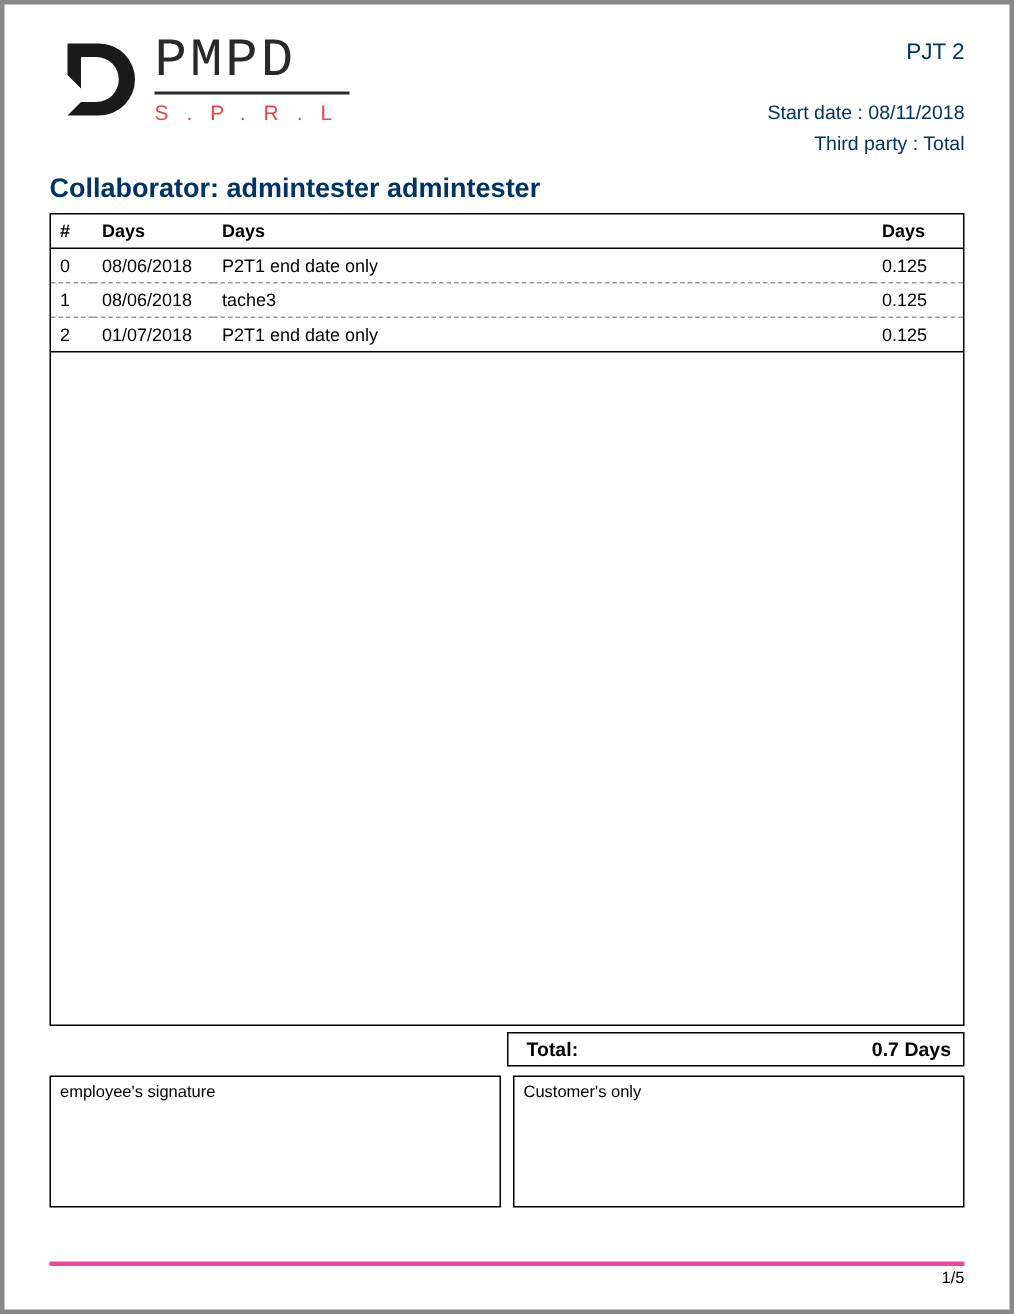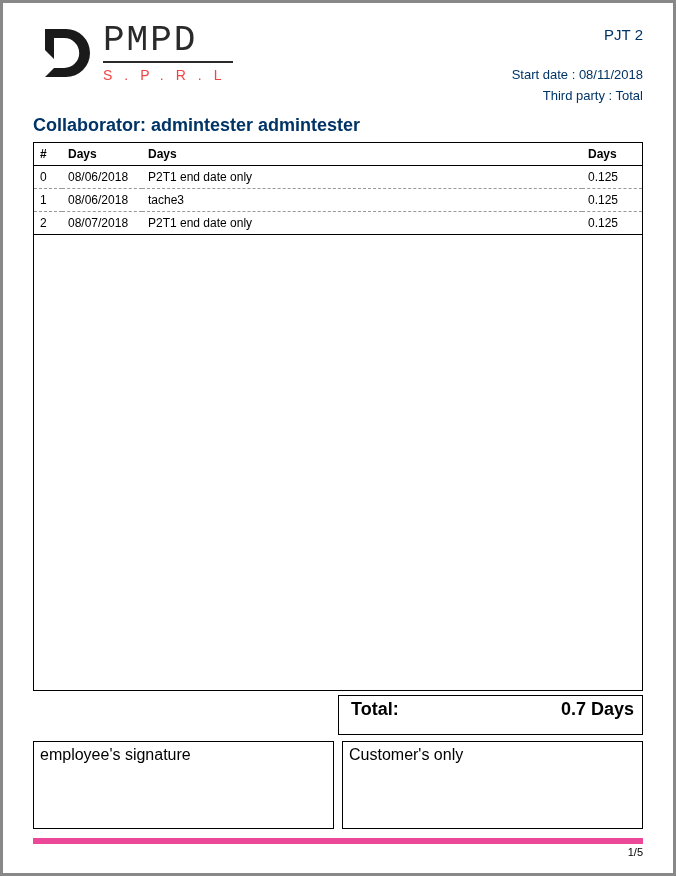--- a/index.html
+++ b/index.html
@@ -105,47 +105,47 @@
       border-bottom: 1px solid #000;
     }
     .col-idx { width: 28px; }
     .col-date { width: 80px; }
     .col-task { }
     .col-days { width: 60px; }
     .total-box {
       border: 1px solid #000;
       display: flex;
       justify-content: flex-end;
-      padding: 3px 8px 14px 8px;
+      padding: 3px 8px 3px 8px;
       font-weight: bold;
-      font-size: 18px;
+      font-size: 13px;
       margin-top: 4px;
       margin-left: 50%;
     }
     .total-label {
       margin-right: auto;
       padding-left: 4px;
     }
     .sig-row {
       display: flex;
       gap: 8px;
       margin-top: 6px;
     }
     .sig-box {
       border: 1px solid #000;
       flex: 1;
       height: 88px;
       padding: 4px 6px;
-      font-size: 16px;
+      font-size: 11px;
     }
     .pager {
       text-align: right;
       font-size: 11px;
-      margin-top: 9px;
-      border-top: 6px solid #ec4899;
+      margin-top: 36px;
+      border-top: 3px solid #ec4899;
       padding-top: 2px;
     }
   </style>
 </head>
 <body>
 
 <div class="page">
 
   <div class="header">
     <div class="logo-block">
@@ -193,21 +193,21 @@
           <td class="days">0.125</td>
         </tr>
         <tr>
           <td>1</td>
           <td>08/06/2018</td>
           <td>tache3</td>
           <td class="days">0.125</td>
         </tr>
         <tr class="last-solid">
           <td>2</td>
-          <td>08/07/2018</td>
+          <td>01/07/2018</td>
           <td>P2T1 end date only</td>
           <td class="days">0.125</td>
         </tr>
       </tbody>
     </table>
   </div>
 
   <div class="total-box">
     <span class="total-label">Total:</span>
     <span>0.7 Days</span>

